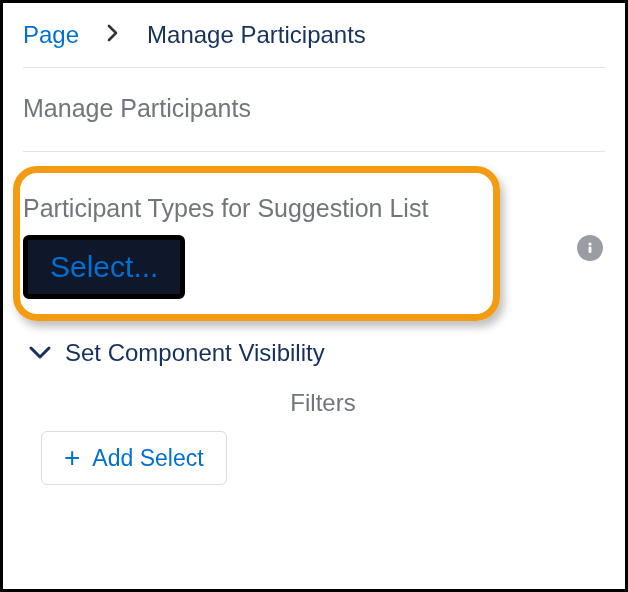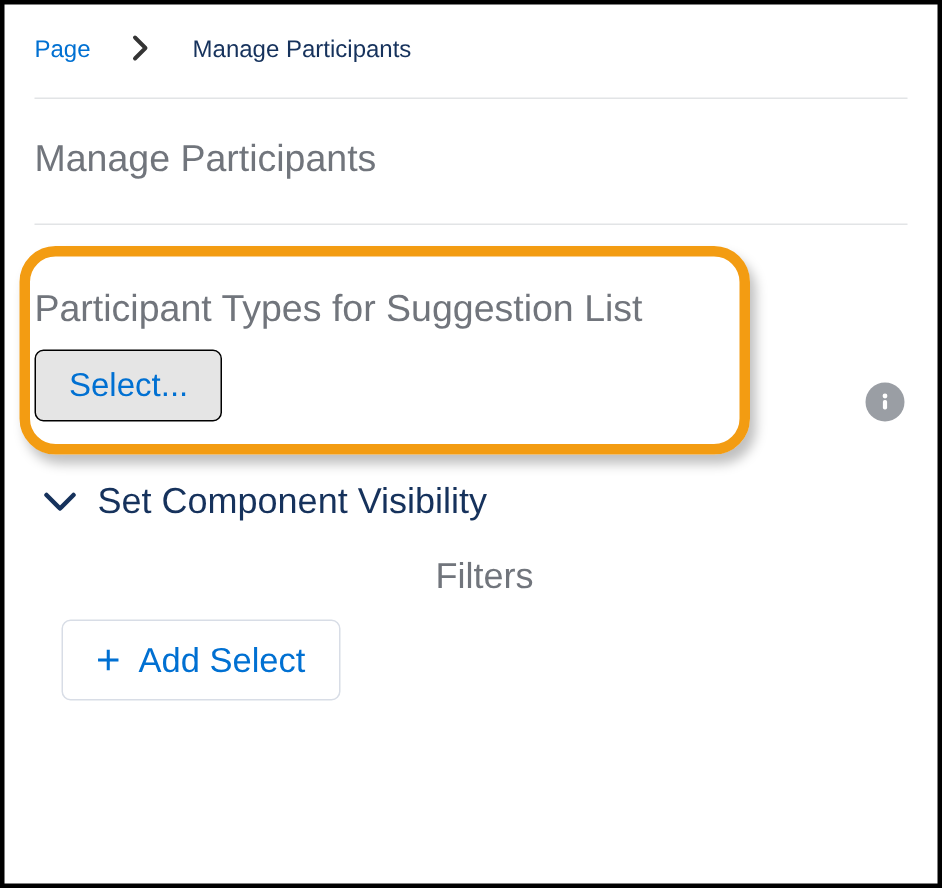--- a/index.html
+++ b/index.html
@@ -11,21 +11,21 @@
     position: relative;
     overflow: hidden;
   }
   .inner { padding: 18px 20px 0 20px; }
 
   
   .breadcrumb {
     display: flex;
     align-items: center;
     gap: 28px;
-    font-size: 16px;
+    font-size: 24px;
     padding-bottom: 18px;
     border-bottom: 1px solid #e2e4e6;
     margin-bottom: 26px;
   }
   .crumb-link { color: #0070d2; cursor: pointer; }
   .crumb-sep { color: #343434; font-size: 22px; }
   .crumb-current { color: #16325c; font-weight: 400; }
 
   
   .section-title {
@@ -48,38 +48,38 @@
     top: -28px;
     right: 105px;
     bottom: -22px;
     border: 7px solid #f39c12;
     border-radius: 24px;
     pointer-events: none;
     box-shadow: 4px 6px 8px rgba(0,0,0,0.25);
   }
   .field-row {
     display: flex;
-    align-items: flex-end;
+    align-items: center;
     gap: 26px;
   }
   .field-main { flex: 1; }
   .field-label {
     color: #71757c;
     font-size: 25px;
     font-weight: 400;
     margin-bottom: 12px;
   }
   .select-btn {
     display: inline-block;
-    border: 1px solid #000000;
+    border: 5px solid #000000;
     border-radius: 6px;
     padding: 10px 22px;
     color: #0070d2;
-    font-size: 22px;
-    background: #e5e5e5;
+    font-size: 30px;
+    background: #0f172a;
     cursor: pointer;
   }
   .info-col {
     width: 48px;
     display: flex;
     justify-content: flex-end;
     padding-top: 2px;
     padding-right: 2px;
   }
   .info-icon {

